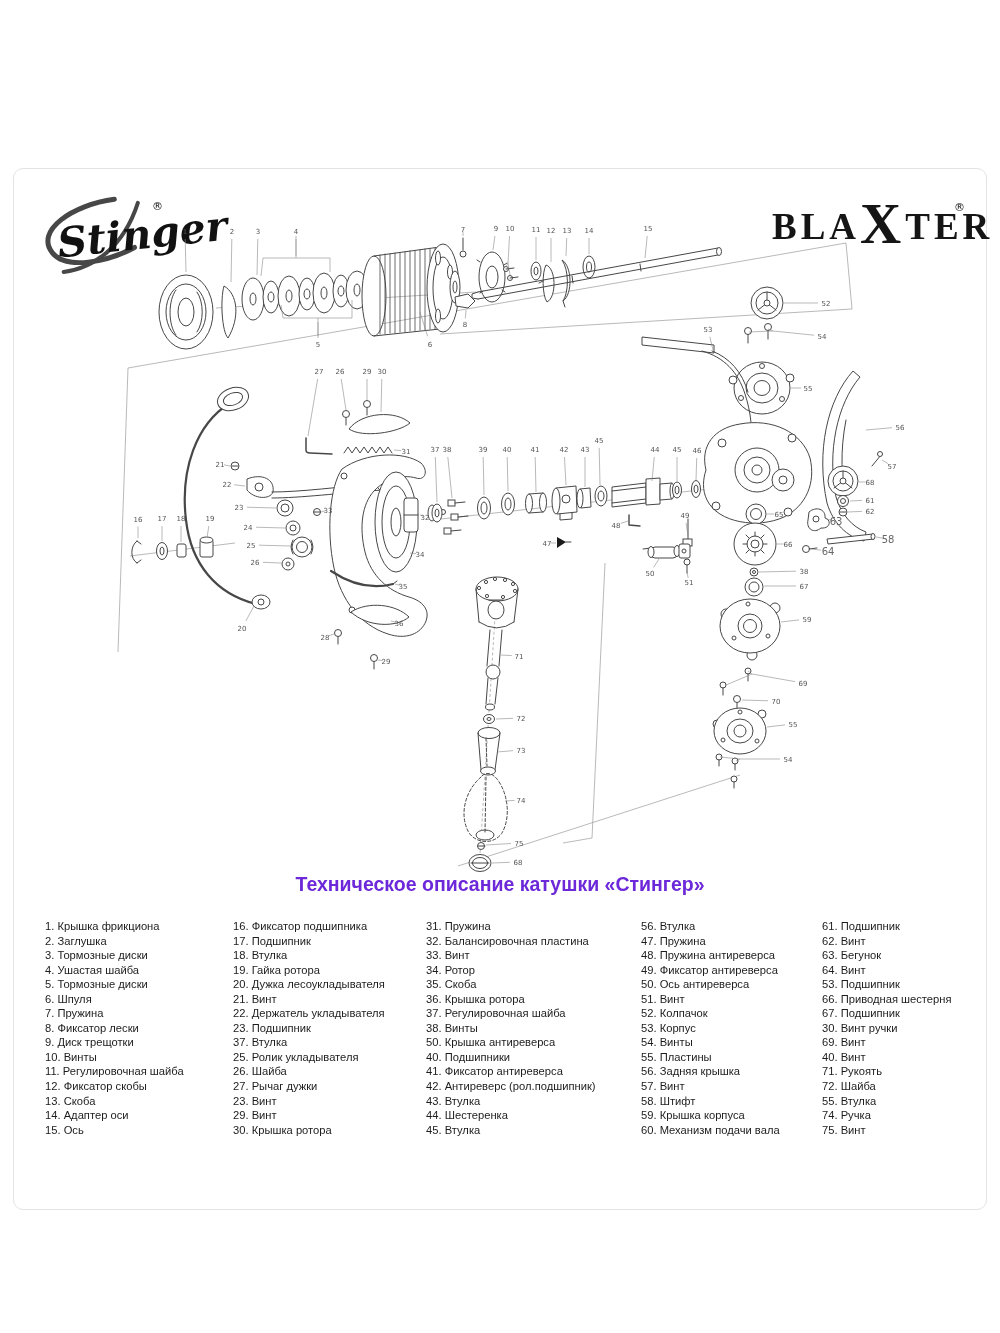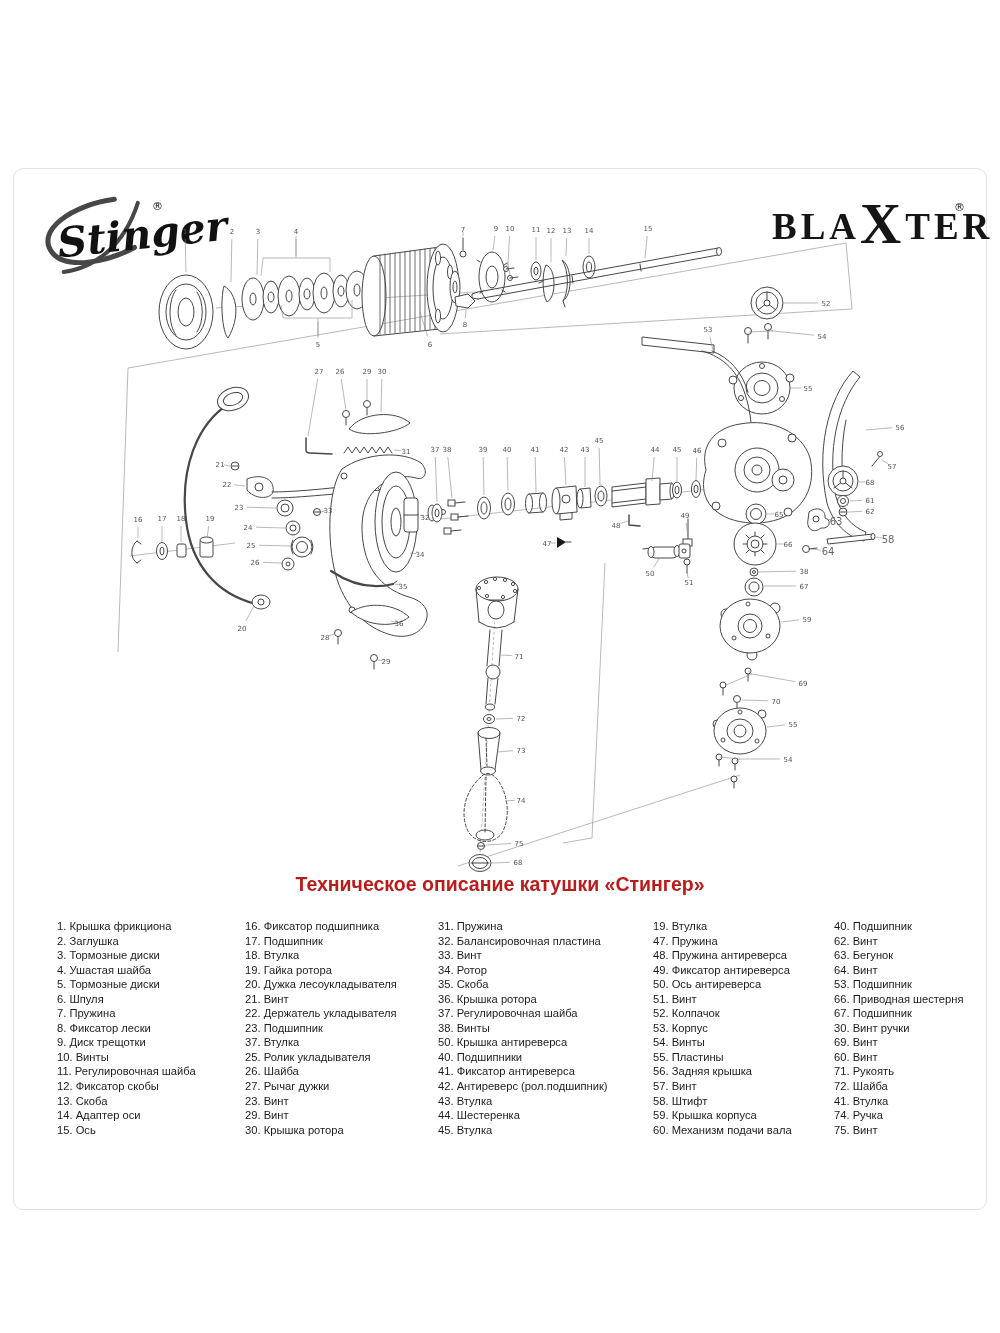--- a/index.html
+++ b/index.html
@@ -10,22 +10,22 @@
   .ln2{fill:none;stroke:#474747;stroke-width:2.2;stroke-linecap:round}
   .fw{fill:#fff;stroke:#474747;stroke-width:1}
   .thin{fill:none;stroke:#9b9b9b;stroke-width:.7}
   .lead{stroke:#8a8a8a;stroke-width:.6}
   .dash{stroke-dasharray:3 2.2}
   .co{font:7px "DejaVu Sans",sans-serif;fill:#555}
   .cobig{font:10px "DejaVu Sans",sans-serif;fill:#666}
   .logo-script{font-family:"DejaVu Serif",serif;font-style:italic;font-weight:bold;font-size:41px;fill:#111}
   .logo-blax{font-family:"Liberation Serif",serif;font-weight:bold;font-size:37px;fill:#151515;letter-spacing:4px}
   .reg{font:11px "DejaVu Sans",sans-serif;fill:#111}
-  .title{position:absolute;top:873px;left:0;width:1000px;text-align:center;font-size:19.5px;font-weight:bold;color:#b91c1c}
-  .parts{position:absolute;top:919px;left:12px;width:820px;height:230px}
+  .title{position:absolute;top:873px;left:0;width:1000px;text-align:center;font-size:19.5px;font-weight:bold;color:#6d28d9}
+  .parts{position:absolute;top:919px;left:0;width:820px;height:230px}
   .parts-col{position:absolute;top:0;font-size:11.2px;line-height:14.55px;color:#1c1c1c;white-space:nowrap}
   .parts-col.c1{left:45px}.parts-col.c2{left:233px}.parts-col.c3{left:426px}.parts-col.c4{left:641px}.parts-col.c5{left:822px}
 </style>
 </head>
 <body>
 
 <div class="page-border"></div>
 
 <svg class="diagram" width="1000" height="1333" viewBox="0 0 1000 1333">
 
@@ -591,46 +591,46 @@
       <div>38. Винты</div>
       <div>50. Крышка антиреверса</div>
       <div>40. Подшипники</div>
       <div>41. Фиксатор антиреверса</div>
       <div>42. Антиреверс (рол.подшипник)</div>
       <div>43. Втулка</div>
       <div>44. Шестеренка</div>
       <div>45. Втулка</div>
     </div>
   <div class="parts-col c4">
-      <div>19. Втулка</div>
+      <div>56. Втулка</div>
       <div>47. Пружина</div>
       <div>48. Пружина антиреверса</div>
       <div>49. Фиксатор антиреверса</div>
       <div>50. Ось антиреверса</div>
       <div>51. Винт</div>
       <div>52. Колпачок</div>
       <div>53. Корпус</div>
       <div>54. Винты</div>
       <div>55. Пластины</div>
       <div>56. Задняя крышка</div>
       <div>57. Винт</div>
       <div>58. Штифт</div>
       <div>59. Крышка корпуса</div>
       <div>60. Механизм подачи вала</div>
     </div>
   <div class="parts-col c5">
-      <div>40. Подшипник</div>
+      <div>61. Подшипник</div>
       <div>62. Винт</div>
       <div>63. Бегунок</div>
       <div>64. Винт</div>
       <div>53. Подшипник</div>
       <div>66. Приводная шестерня</div>
       <div>67. Подшипник</div>
       <div>30. Винт ручки</div>
       <div>69. Винт</div>
-      <div>60. Винт</div>
+      <div>40. Винт</div>
       <div>71. Рукоять</div>
       <div>72. Шайба</div>
-      <div>41. Втулка</div>
+      <div>55. Втулка</div>
       <div>74. Ручка</div>
       <div>75. Винт</div>
     </div>
 </div>
 
 </body></html>

